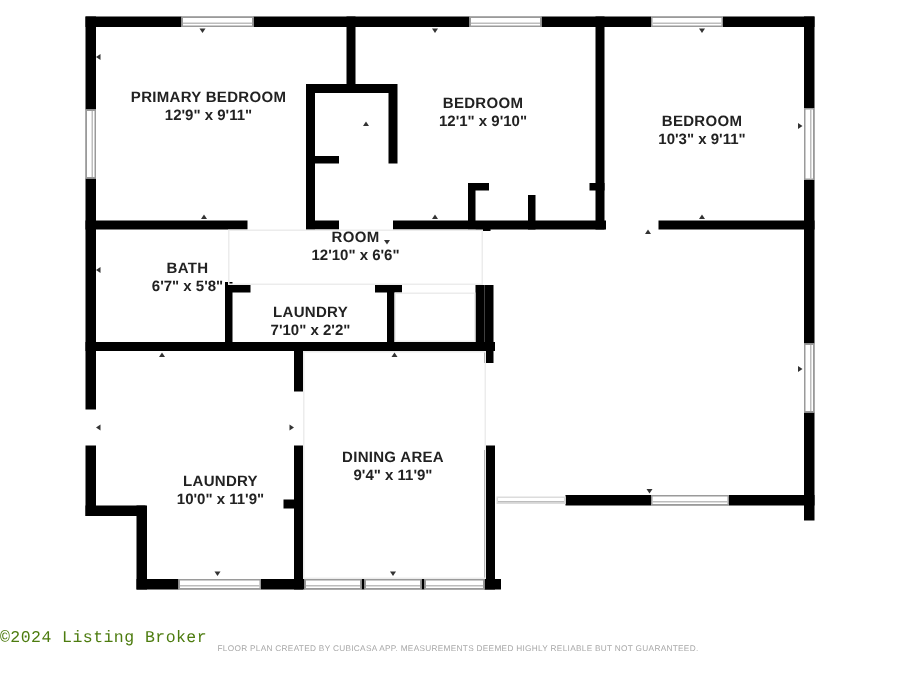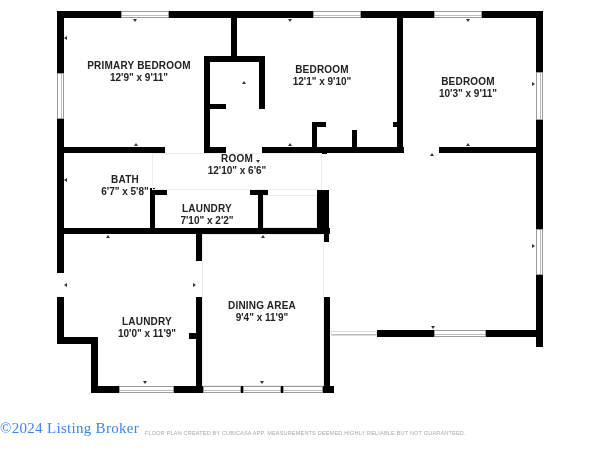--- a/index.html
+++ b/index.html
@@ -11,21 +11,21 @@
     .win.v::after { content: ""; position: absolute; top: 0; bottom: 0; left: 50%; width: 0; border-left: 1px solid #bdbdbd; }
     .open { position: absolute; border: 1px solid #ececec; box-sizing: border-box; }
     .label { position: absolute; text-align: center; color: #222; font-size: 10px; line-height: 12px; transform: translateX(-50%); white-space: nowrap; font-weight: bold; }
     .label .name { display: block; letter-spacing: 0.2px; }
     .label .dim { display: block; }
     .tick { position: absolute; width: 0; height: 0; }
     .tick.d { border-left: 2px solid transparent; border-right: 2px solid transparent; border-top: 3px solid #333; }
     .tick.u { border-left: 2px solid transparent; border-right: 2px solid transparent; border-bottom: 3px solid #333; }
     .tick.l { border-top: 2px solid transparent; border-bottom: 2px solid transparent; border-right: 3px solid #333; }
     .tick.r { border-top: 2px solid transparent; border-bottom: 2px solid transparent; border-left: 3px solid #333; }
-    .footer-copy { position: absolute; left: 0; top: 420px; font-size: 15px; color: #3b82f6; letter-spacing: 0.3px; font-family: Liberation Serif, serif; font-weight: 300; }
+    .footer-copy { position: absolute; left: 0; top: 420px; font-size: 11px; color: #4d7c0f; letter-spacing: 0.3px; font-family: Liberation Mono, monospace; font-weight: 300; }
     .footer-note { position: absolute; left: 145px; top: 430px; font-size: 5.5px; color: #a8a8a8; letter-spacing: 0.2px; }
   </style>
 </head>
 <body>
 
 <div class="plan">
 
   <div class="wall" style="left:57px; top:11px; width:486px; height:7px;"></div>
   <div class="wall" style="left:57px; top:11px; width:7px; height:262px;"></div>
   <div class="wall" style="left:57px; top:297px; width:7px; height:47px;"></div>

